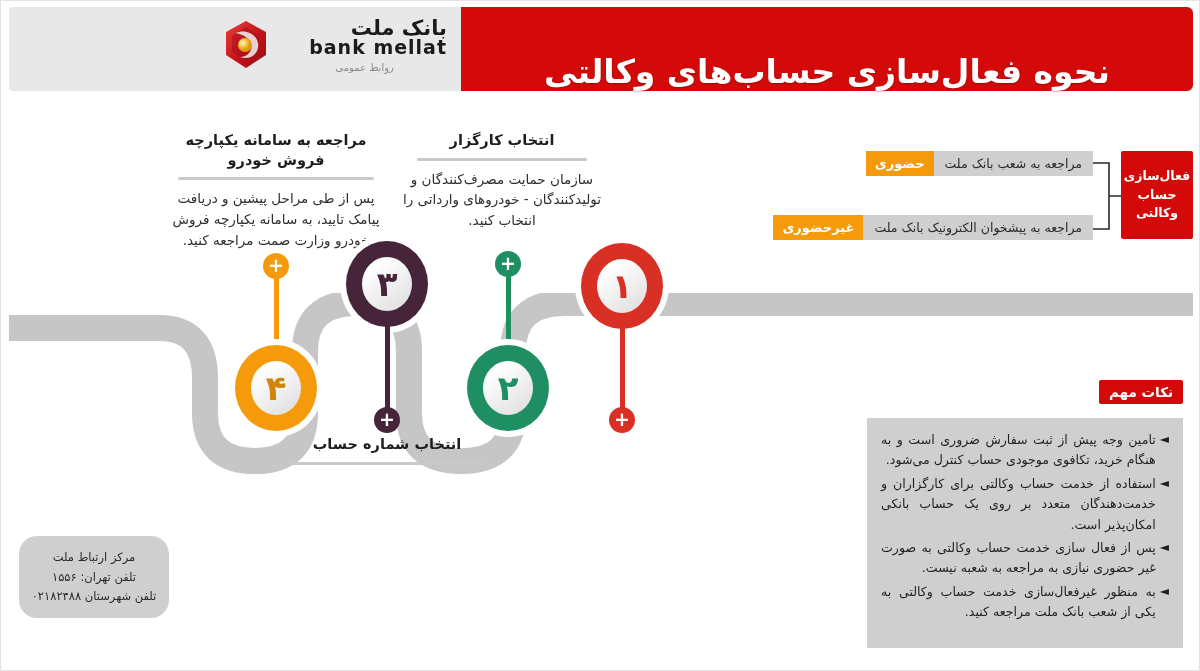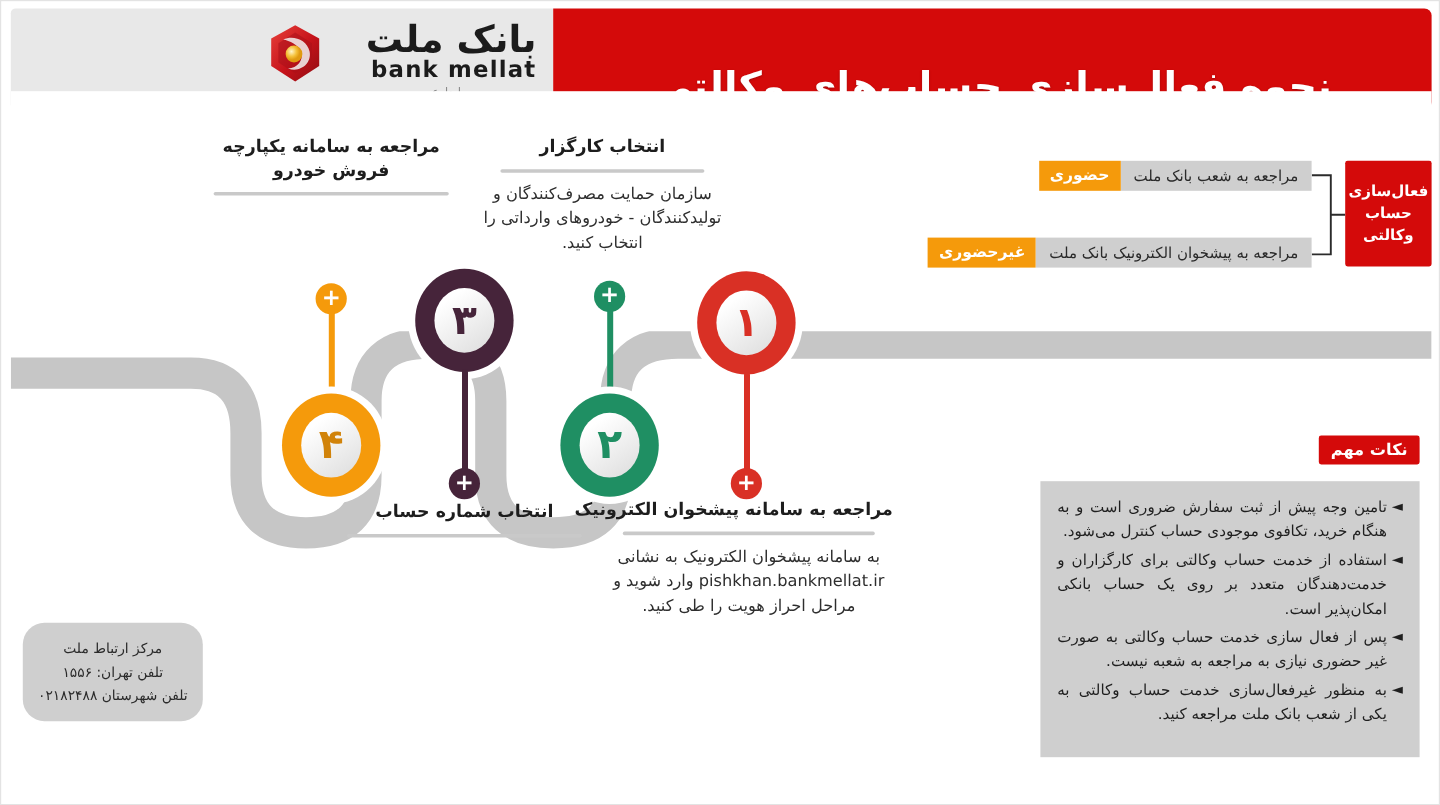--- a/index.html
+++ b/index.html
@@ -28,21 +28,21 @@
   }
   .logo-wrap{
     position:absolute;right:14px;top:8px;
     display:flex;flex-direction:row-reverse;align-items:flex-start;gap:8px;
   }
   .logo-mark{
     width:56px;height:56px;position:relative;flex:none;margin-top:2px;
   }
   .logo-text{padding-top:2px;text-align:right;}
   .logo-fa{
-    font-size:31px;font-weight:bold;color:#1b1b1b;letter-spacing:0px;
+    font-size:21px;font-weight:bold;color:#1b1b1b;letter-spacing:0px;
     line-height:1.05;direction:rtl;
   }
   .logo-en{
     font-size:19px;font-weight:bold;color:#1b1b1b;letter-spacing:1px;
     line-height:1.1;direction:ltr;text-align:left;margin-top:-2px;margin-left:27px;
   }
   .logo-sub{
     font-size:10px;color:#8a8a8a;margin-top:4px;direction:rtl;
     text-align:center;letter-spacing:1px;
   }
@@ -53,21 +53,21 @@
     display:flex;align-items:flex-end;justify-content:center;
   }
   .header-title{
     color:#ffffff;font-size:33px;font-weight:bold;direction:rtl;
     text-shadow:0 1px 2px rgba(0,0,0,.25);
     white-space:nowrap;
   }
 
   
   .canvas{
-    position:absolute;left:8px;top:75px;width:1184px;height:571px;
+    position:absolute;left:8px;top:92px;width:1184px;height:571px;
     background:#ffffff;
   }
 
   
   .road{position:absolute;left:0;top:200px;width:1184px;height:200px;}
 
   
   .step{
     position:absolute;
     width:216px;
@@ -227,20 +227,21 @@
                  Q504 168 504 120
                  L504 58
                  Q504 10 556 10
                  L1184 10" fill="none" stroke="#c6c6c6" stroke-width="26" stroke-linecap="butt"></path>
       </svg>
     </div>
 
     <div class="step" style="left:155px;top:38px;width:224px;">
       <div class="step-title wrap">مراجعه به سامانه یکپارچه فروش خودرو</div>
       <div class="rule"></div>
+      <div class="step-body">پس از طی مراحل پیشین و دریافت پیامک تایید، به سامانه یکپارچه فروش خودرو وزارت صمت مراجعه کنید.</div>
     </div>
     <div class="node" style="left:226px;top:160px;width:82px;">
       <div class="plusdot" style="background:#f59a0b;left:28px;top:0;">
         <span class="plus">+</span>
       </div>
       <div class="stem" style="background:#f59a0b;left:39px;top:20px;height:78px;"></div>
       <div class="bigcircle" style="background:#f59a0b;position:absolute;left:0;top:92px;">
         <div class="inner" style="color:#d1830a;">۴</div>
       </div>
     </div>
@@ -276,25 +277,20 @@
 
     <div class="node" style="left:572px;top:150px;width:82px;">
       <div class="bigcircle" style="background:#d93025;position:absolute;left:0;top:0;">
         <div class="inner" style="color:#d93025;">۱</div>
       </div>
       <div class="stem" style="background:#d93025;left:39px;top:84px;height:88px;"></div>
       <div class="plusdot" style="background:#d93025;left:28px;top:164px;">
         <span class="plus">+</span>
       </div>
     </div>
-    <div class="step" style="left:495px;top:340px;width:240px;">
-      <div class="step-title">مراجعه به سامانه پیشخوان الکترونیک</div>
-      <div class="rule" style="width:210px;"></div>
-      <div class="step-body">به سامانه پیشخوان الکترونیک به نشانی pishkhan.bankmellat.ir وارد شوید و مراحل احراز هویت را طی کنید.</div>
-    </div>
 
     <div class="diagram">
 
       <div class="dg-redbox">
         <span>فعال‌سازی</span>
         <span>حساب</span>
         <span>وکالتی</span>
       </div>
 
       <div class="connector" style="right:72px;top:14px;width:28px;height:78px;">

